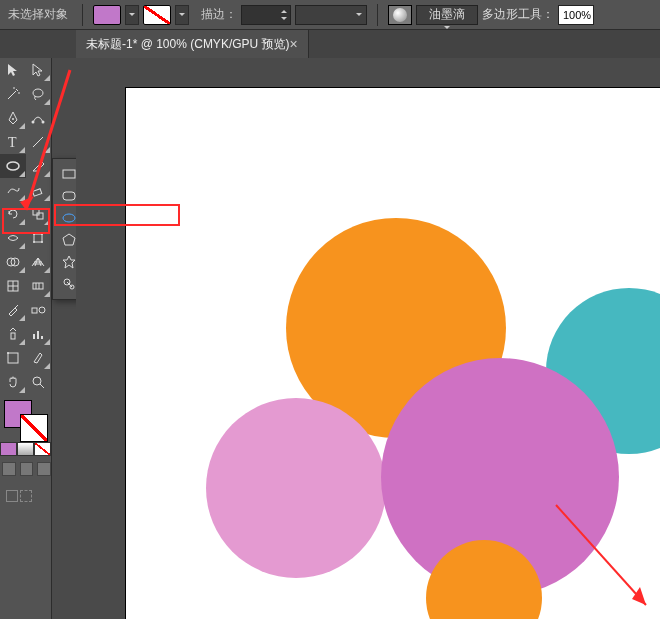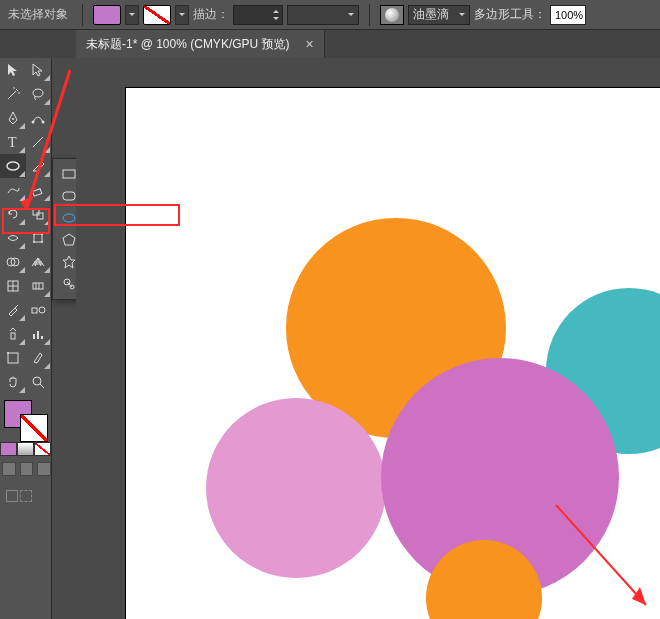--- a/index.html
+++ b/index.html
@@ -26,21 +26,21 @@
       width: 28px; height: 20px; background: #fff;
       border: 1px solid #000; position: relative; border-radius: 2px;
     }
     .stroke-swatch::after {
       content: ""; position: absolute; inset: 0;
       background: linear-gradient(to top right, transparent 45%, red 45%, red 55%, transparent 55%);
     }
     .dd-mini { width: 14px; height: 20px; background: #3f3f3f; border: 1px solid #2c2c2c;
       display: flex; align-items: center; justify-content: center; }
     .dd-mini::after { content: ""; border: 3px solid transparent; border-top-color: #ccc; margin-top: 3px; }
-    .stroke-label { color: #ccc; }
+    .stroke-label { margin-left: 8px; color: #ccc; }
     .stroke-width {
       width: 50px; height: 20px; background: #333;
       border: 1px solid #222; display: flex; align-items: center; justify-content: flex-end;
     }
     .stepper-v { width: 12px; height: 20px; display: flex; flex-direction: column; }
     .stepper-v div { flex: 1; display: flex; align-items: center; justify-content: center; }
     .stepper-v .up::after { content: ""; border: 3px solid transparent; border-bottom-color: #ccc; }
     .stepper-v .down::after { content: ""; border: 3px solid transparent; border-top-color: #ccc; }
     .stroke-style {
       width: 72px; height: 20px; background: #3f3f3f; border: 1px solid #222;
@@ -50,34 +50,34 @@
     .brushstyle-swatch {
       width: 24px; height: 20px; background: #7c7c7c; border: 1px solid #000;
       display: flex; align-items: center; justify-content: center;
     }
     .brushstyle-swatch span {
       width: 14px; height: 14px; border-radius: 50%;
       background: radial-gradient(circle at 35% 35%, #fff, #888);
     }
     .blend-select {
       width: 62px; height: 20px; background: #3f3f3f; border: 1px solid #222;
-      display: flex; align-items: center; padding: 0 4px; justify-content: space-between;
+      display: flex; align-items: center; padding: 0 4px; justify-content: space-between; flex-direction: column;
     }
     .opacity-input {
       width: 36px; height: 20px; background: #fff; color: #000; border: 1px solid #222;
       display: flex; align-items: center; padding: 0 4px; font-size: 11px;
     }
     
     .tab-strip {
       height: 28px; background: #434343;
       display: flex; align-items: stretch;
       padding-left: 76px;
     }
     .doc-tab {
-      display: flex; align-items: center; gap: 16px;
+      display: flex; align-items: center; gap: 0;
       padding: 0 10px; background: #4f4f4f;
       border-right: 1px solid #2c2c2c;
       font-size: 12px; color: #eee;
     }
     .tab-close { color: #ccc; font-size: 14px; cursor: pointer; }
     
     .toolbar {
       position: absolute; left: 0; top: 58px; width: 52px;
       background: #535353; border-right: 1px solid #2c2c2c;
       height: 561px;

